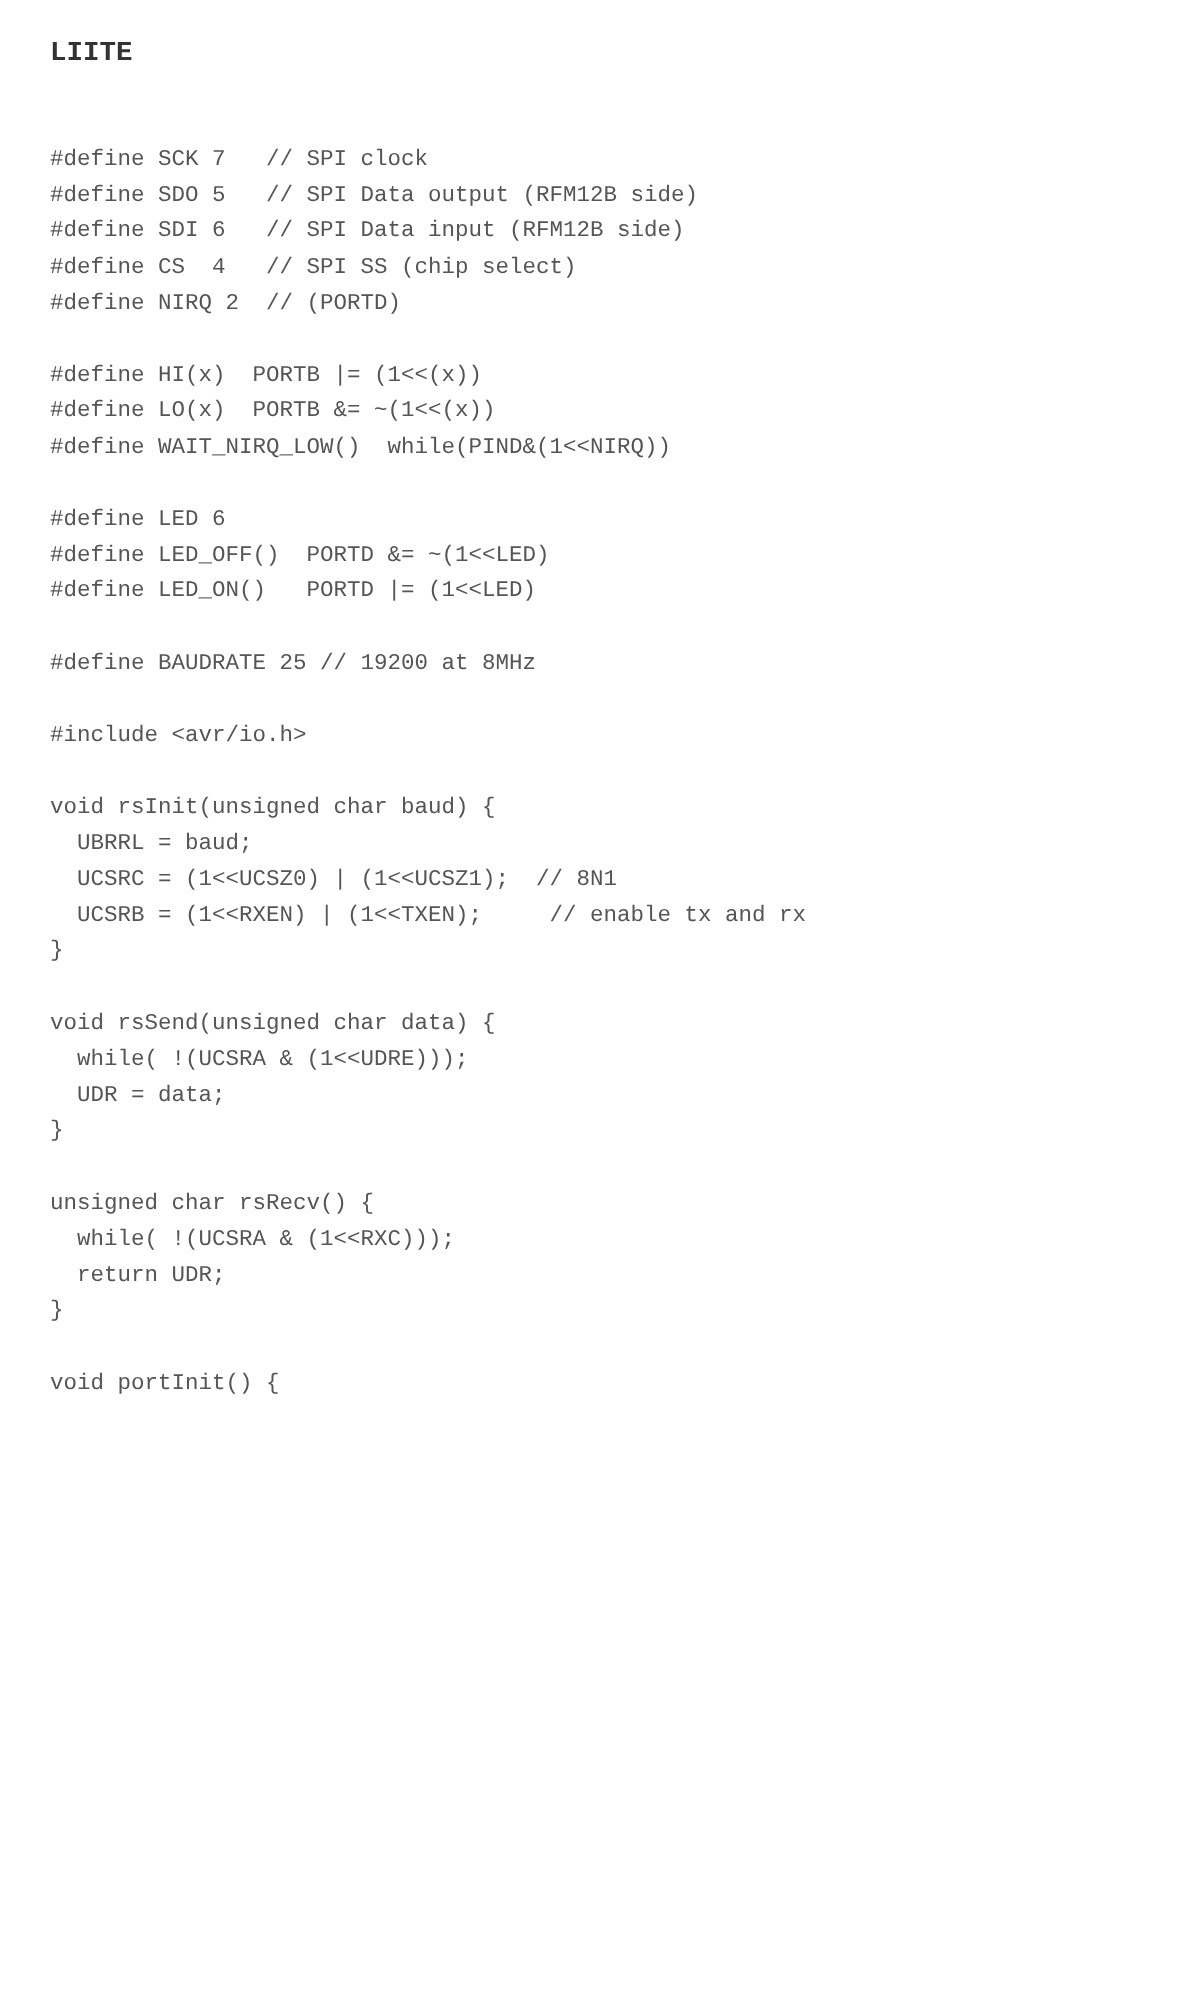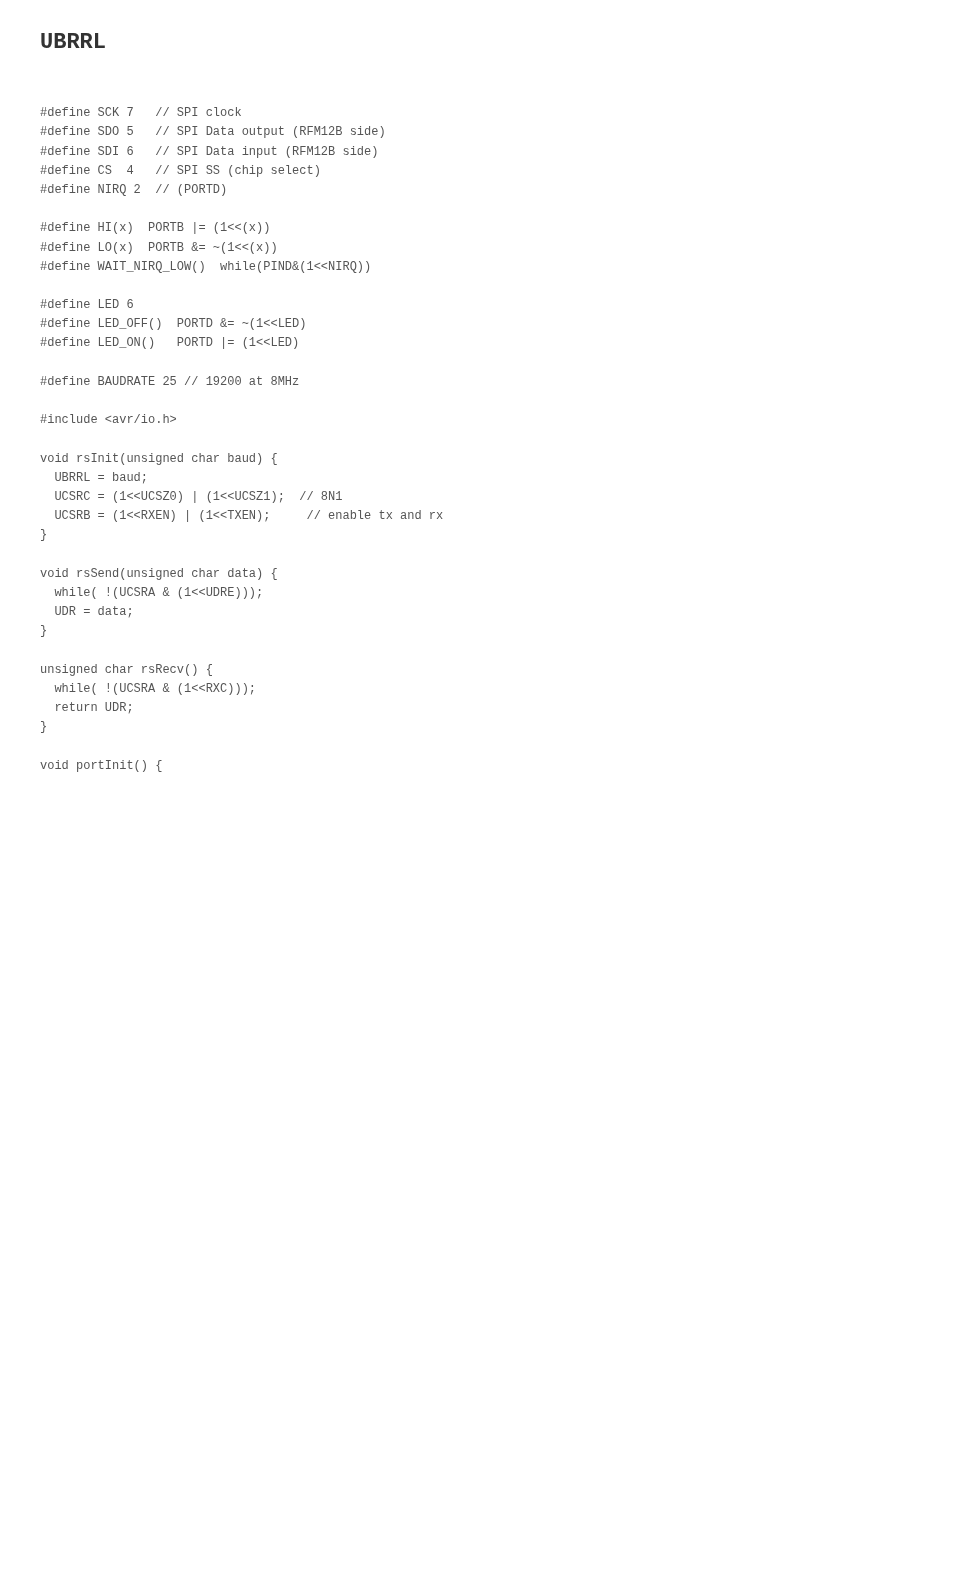--- a/index.html
+++ b/index.html
@@ -23,28 +23,28 @@
       font-size: 22px;
       font-weight: bold;
       color: #333333;
       margin-bottom: 30px;
     }
 
     .code-block {
       white-space: pre;
       line-height: 1.6;
       font-family: 'Courier New', Courier, monospace;
-      font-size: 12px;
+      font-size: 18px;
       color: #555555;
     }
   </style>
 </head>
 <body>
 
-<div class="page-title">UBRRL</div>
+<div class="page-title">LIITE</div>
 
 <div class="code-block">
 #define SCK 7   // SPI clock
 #define SDO 5   // SPI Data output (RFM12B side)
 #define SDI 6   // SPI Data input (RFM12B side)
 #define CS  4   // SPI SS (chip select)
 #define NIRQ 2  // (PORTD)
 
 #define HI(x)  PORTB |= (1&lt;&lt;(x))
 #define LO(x)  PORTB &amp;= ~(1&lt;&lt;(x))

